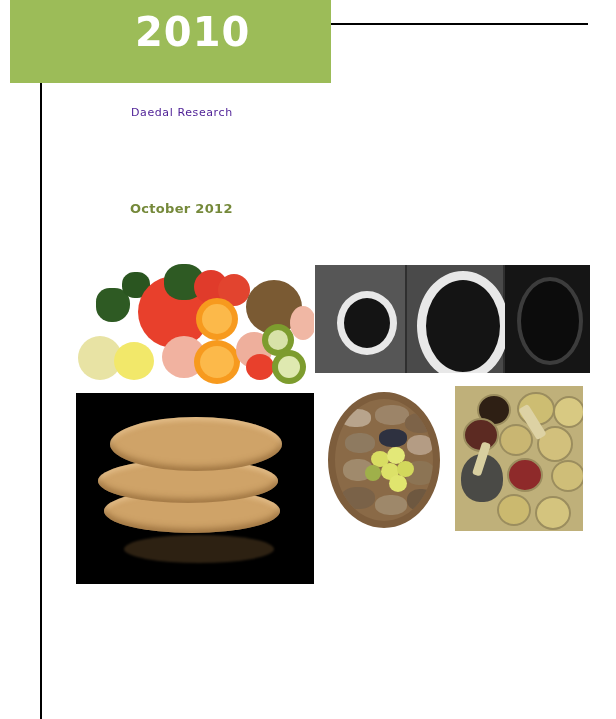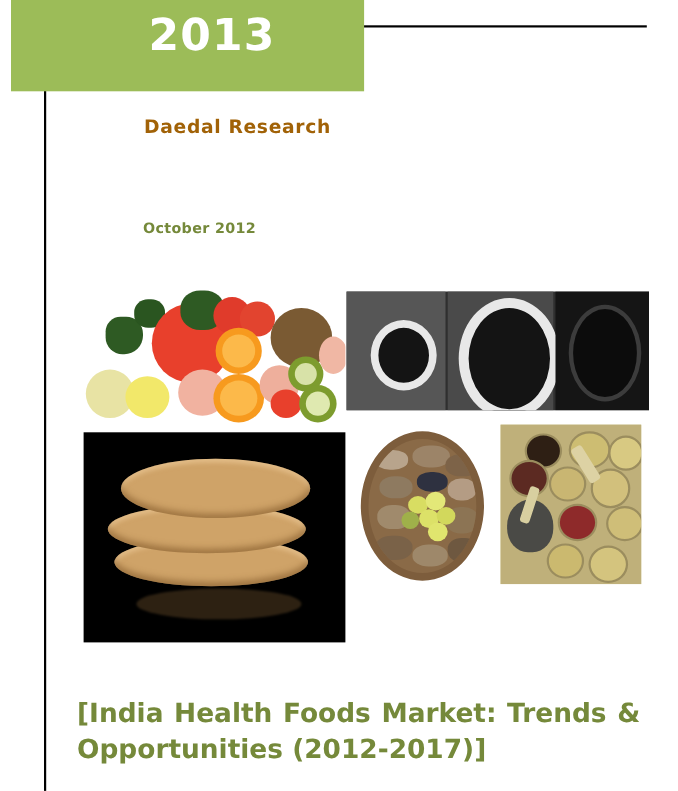--- a/index.html
+++ b/index.html
@@ -56,23 +56,23 @@
     letter-spacing: 1px;
     line-height: 48px;
     font-family: "DejaVu Sans", sans-serif;
   }
 
   
   .publisher {
     position: absolute;
     left: 131px;
     top: 106px;
-    font-size: 17px;
-    font-weight: bold;
-    color: #a16207;
+    font-size: 11px;
+    font-weight: normal;
+    color: #4c1d95;
     letter-spacing: 0.6px;
     font-family: "DejaVu Sans", sans-serif;
   }
   .pub-date {
     position: absolute;
     left: 130px;
     top: 201px;
     font-size: 13px;
     font-weight: bold;
     color: #75893A;
@@ -173,21 +173,21 @@
 </style>
 </head>
 <body>
 
 <div class="page">
 
   <div class="border-top"></div>
   <div class="border-left"></div>
 
   <div class="year-banner"></div>
-  <div class="year-text">2013</div>
+  <div class="year-text">2010</div>
 
   <div class="publisher">Daedal Research</div>
 
   <div class="pub-date">October 2012</div>
 
   <div class="collage">
 
     <div class="photo photo-fruits">
       <div class="fruit-pile">
         <div class="fr" style="left:2px;  top:78px; width:44px; height:44px; background:#e8e3a4;"></div>
@@ -268,15 +268,14 @@
         <div class="bowl" style="left:42px; top:108px;width:30px; height:28px; background:#cbb96f;"></div>
         <div class="bowl" style="left:80px; top:110px;width:32px; height:30px; background:#d4c47e;"></div>
         <div class="mortar" style="left:6px; top:68px; width:42px; height:48px;"></div>
         <div class="pestle" style="left:22px; top:56px; width:9px; height:34px; transform:rotate(18deg);"></div>
         <div class="pestle" style="left:72px; top:18px; width:11px; height:36px; transform:rotate(-32deg); background:#ddd2a4;"></div>
       </div>
     </div>
 
   </div>
 
-  <div class="report-title">[India Health Foods Market: Trends &amp; Opportunities (2012-2017)]</div>
 
 </div>
 
 </body></html>

